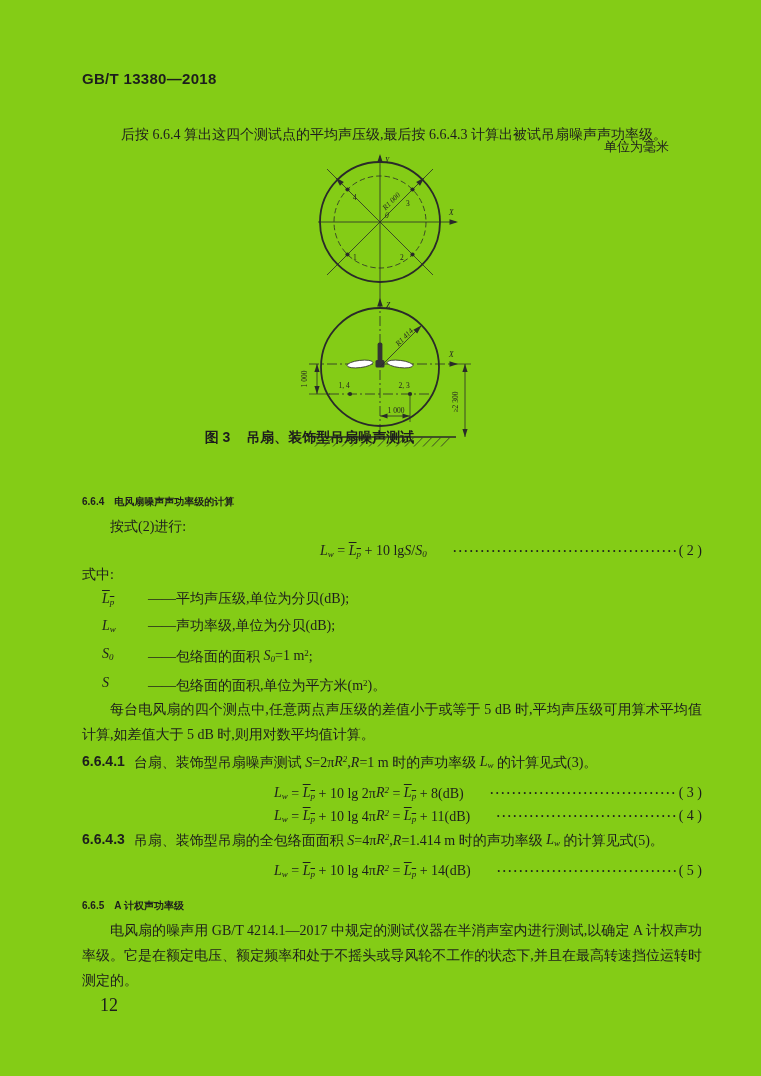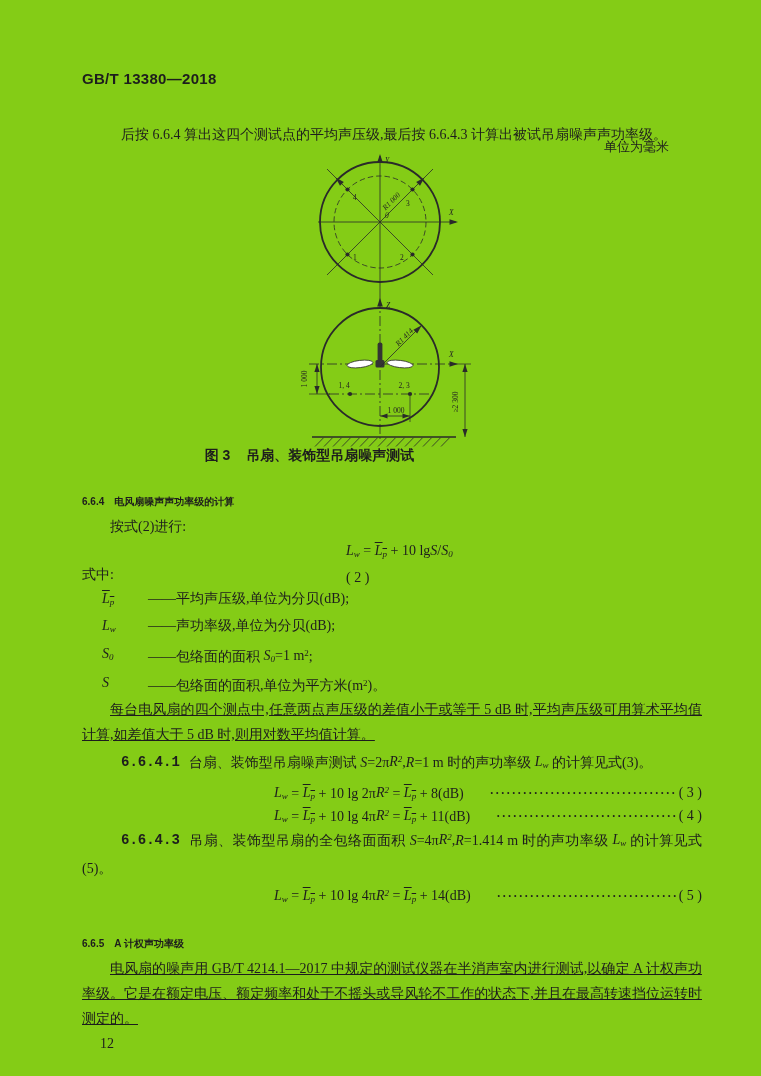--- a/index.html
+++ b/index.html
@@ -5,46 +5,46 @@
   html,body{margin:0;padding:0;background:#ffffff;}
   body{width:761px;height:1076px;position:relative;overflow:hidden;
        font-family:"Liberation Serif","DejaVu Serif",serif;color:#1d1d1d;}
   .page{position:absolute;inset:0;background:#84cc16;}
   .hdr{position:absolute;left:82px;top:70px;font-size:15px;font-weight:bold;
        font-family:"Liberation Sans","DejaVu Sans",sans-serif;letter-spacing:.3px;}
   .intro{position:absolute;left:82px;top:108px;width:620px;font-size:14px;line-height:25px;margin-left:39px;}
   .unit-note{position:absolute;right:92px;top:138px;font-size:13px;}
   .fig{position:absolute;left:260px;top:152px;}
   .fig svg{display:block;}
-  .fig-cap{position:absolute;left:0;top:447px;width:619px;text-align:center;font-size:14px;
+  .fig-cap{position:absolute;left:0;top:429px;width:619px;text-align:center;font-size:14px;
        font-weight:bold;font-family:"Liberation Sans","DejaVu Sans",sans-serif;}
   .fig-cap .cap-label{margin-right:16px;}
   .content{position:absolute;left:82px;top:489px;width:620px;font-size:14px;line-height:25px;}
   .content p{margin:0;}
   .h-sec{font-weight:bold;font-family:"Liberation Sans","DejaVu Sans",sans-serif;font-size:10px;line-height:25px;}
   .h-sec .sec-num{margin-right:10px;}
   .indent{text-indent:2em;}
-  .just{text-align:justify;text-decoration:underline;}
+  .just{text-align:justify;}
   .clause{text-align:justify;}
-  .clause-num{font-weight:bold;font-family:Liberation Mono, monospace;margin-right:9px;margin-left:39px;}
+  .clause-num{font-weight:bold;font-family:Liberation Sans, sans-serif;margin-right:9px;}
   .formula-row{display:flex;align-items:baseline;height:23px;line-height:23px;white-space:nowrap;}
-  .formula-row.pl1{padding-left:238px;flex-direction:column;}
+  .formula-row.pl1{padding-left:238px;}
   .formula-row.pl2{padding-left:192px;}
   .f-body{white-space:nowrap;}
   .leader{flex:1 1 auto;overflow:hidden;white-space:nowrap;text-align:right;
           margin-left:26px;letter-spacing:1.5px;font-weight:bold;font-size:12px;}
   .eqnum{margin-left:2px;flex:none;}
   .def-row{display:flex;line-height:23px;padding-left:20px;}
   .def-sym{flex:none;width:46px;}
   .def-desc{flex:1;}
   sub{font-size:9px;vertical-align:-0.25em;}
   sup{font-size:9px;vertical-align:0.5em;}
   .ol{text-decoration:overline;}
   .it{font-style:italic;}
-  .pagenum{margin-top:13px;padding-left:18px;font-size:14px;}
+  .pagenum{margin-top:13px;padding-left:18px;font-size:18px;}
   .svg-label{font-size:7.5px;font-style:italic;fill:#222;}
   .svg-num{font-size:7.5px;fill:#222;}
 </style>
 </head>
 <body>
 
 <div class="page">
 
   <div class="hdr">GB/T 13380—2018</div>
 
@@ -208,20 +208,20 @@
     </div>
 
     <p class="clause"><span class="clause-num">6.6.4.3</span><span><span>吊扇、装饰型吊扇的全包络面面积 </span><span class="it">S</span><span>=4π</span><span class="it">R<sup>2</sup></span><span>,</span><span class="it">R</span><span>=1.414 m 时的声功率级 </span><span class="it">L<sub>w</sub></span><span> 的计算见式(5)。</span></span></p>
 
     <div class="formula-row pl2">
       <span class="f-body"><span class="it">L<sub>w</sub></span><span> = </span><span class="ol it">L<sub>p</sub></span><span> + 10 lg 4π</span><span class="it">R<sup>2</sup></span><span> = </span><span class="ol it">L<sub>p</sub></span><span> + 14(dB)</span></span>
       <span class="leader">··························································</span>
       <span class="eqnum">( 5 )</span>
     </div>
 
-    <p class="h-sec" style="margin-top:27px;"><span class="sec-num">6.6.5</span><span>A 计权声功率级</span></p>
+    <p class="h-sec" style="margin-top:14px;"><span class="sec-num">6.6.5</span><span>A 计权声功率级</span></p>
 
     <p class="indent just">电风扇的噪声用 GB/T 4214.1—2017 中规定的测试仪器在半消声室内进行测试,以确定 A 计权声功率级。它是在额定电压、额定频率和处于不摇头或导风轮不工作的状态下,并且在最高转速挡位运转时测定的。</p>
 
     <p class="pagenum">12</p>
 
   </div>
 </div>
 
 </body></html>

